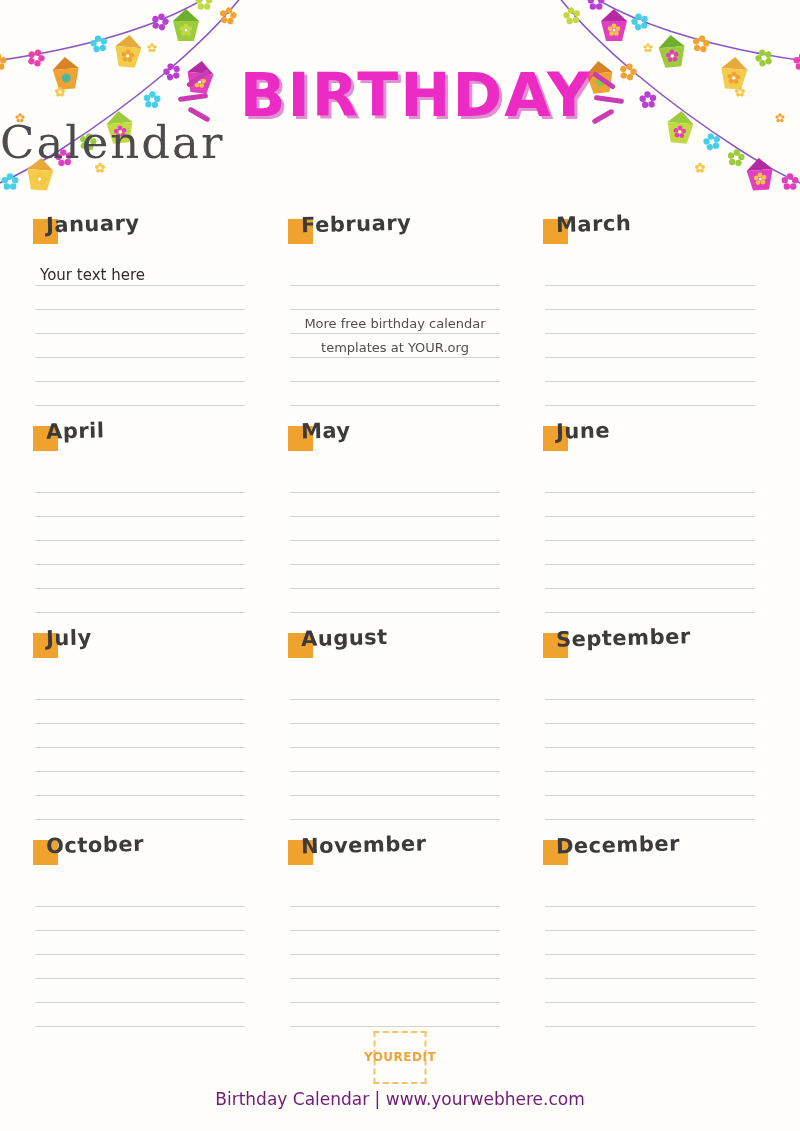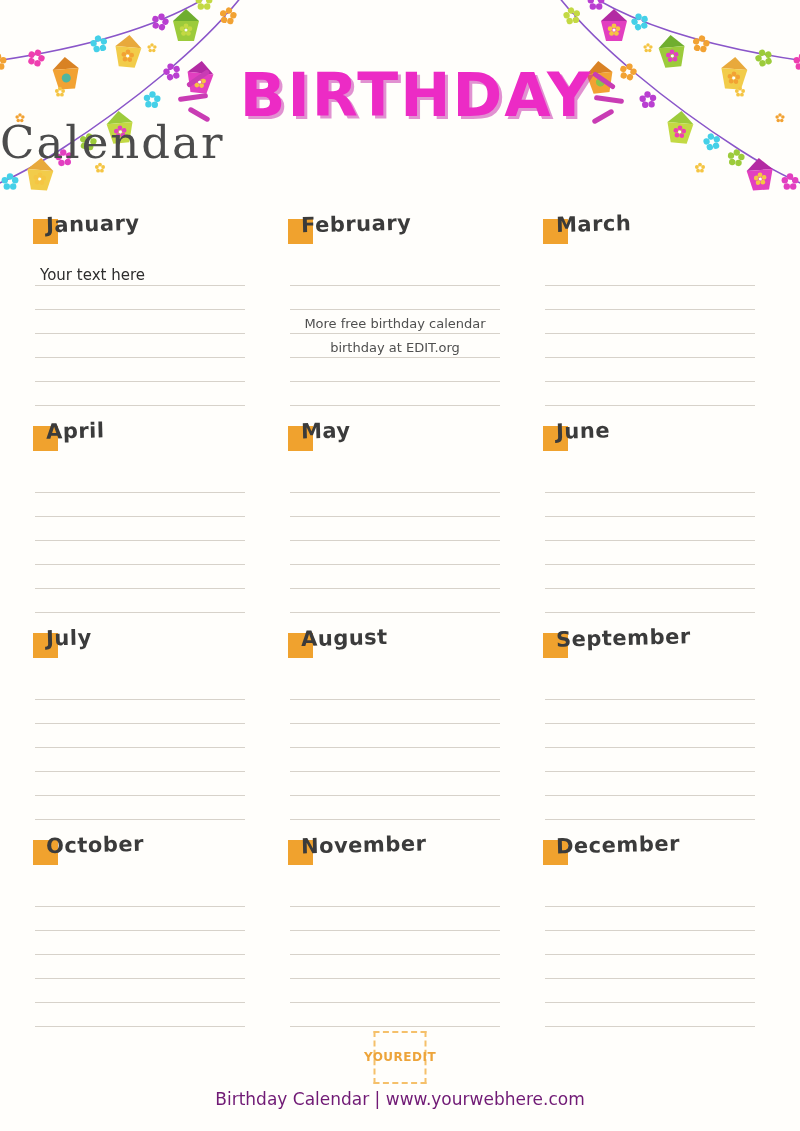--- a/index.html
+++ b/index.html
@@ -221,21 +221,21 @@
       <span class="sq"></span>
       <h3 class="month-name">February</h3>
     </div>
     <div class="lines">
       <div class="line"></div>
       <div class="line"></div>
       <div class="line">
         <span class="promo-line">More free birthday calendar</span>
       </div>
       <div class="line">
-        <span class="promo-line">birthday at EDIT.org</span>
+        <span class="promo-line">templates at YOUR.org</span>
       </div>
       <div class="line"></div>
       <div class="line"></div>
     </div>
   </section>
 
   <section class="month">
     <div class="month-header">
       <span class="sq"></span>
       <h3 class="month-name">March</h3>

